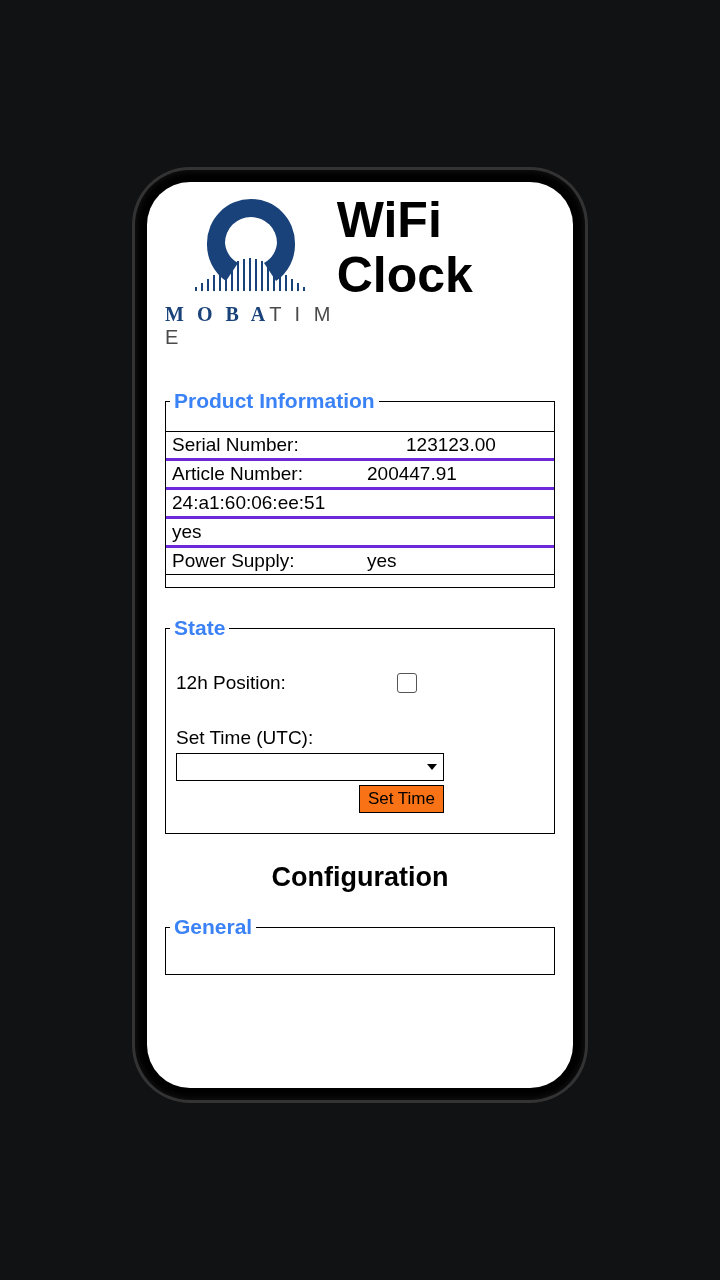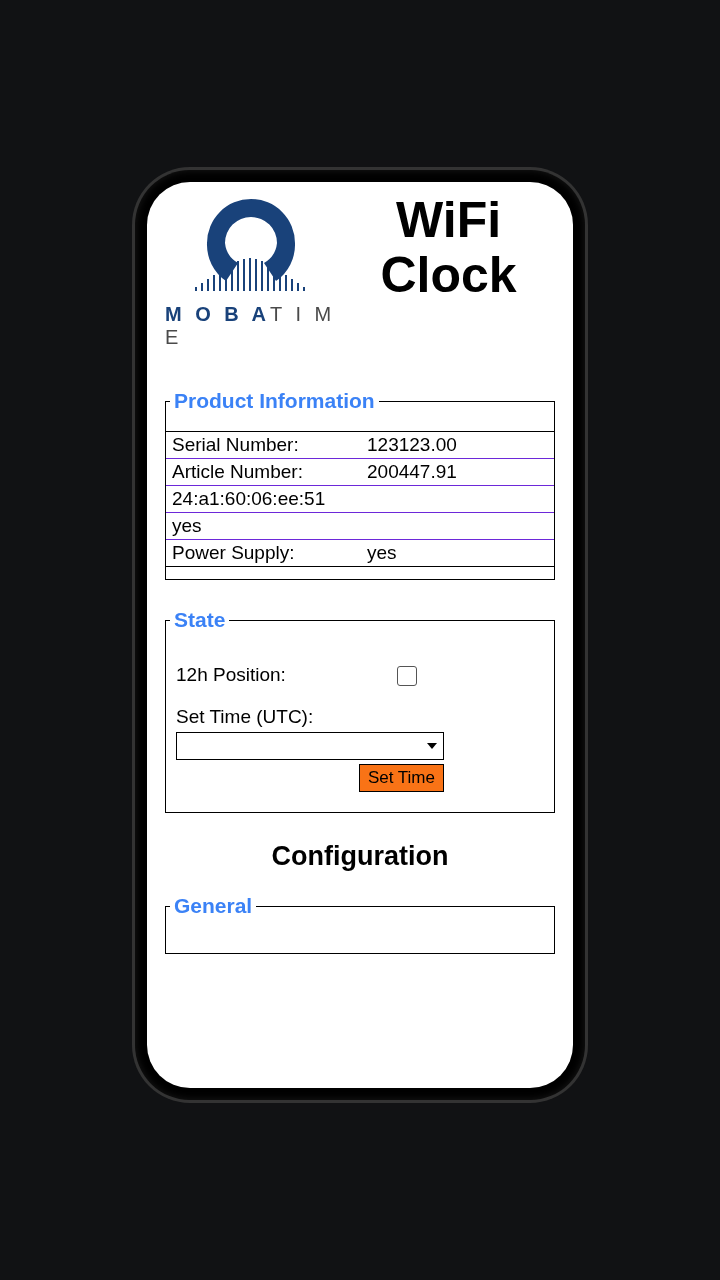--- a/index.html
+++ b/index.html
@@ -46,26 +46,26 @@
     .logo-icon {
       margin-top: 4px;
     }
     .logo-text {
       font-size: 20px;
       letter-spacing: 4px;
       font-weight: 400;
       color: #19427a;
       margin-top: 2px;
     }
-    .logo-text-moba { color:#19427a; font-weight:700; }
+    .logo-text-moba { color:#19427a; font-weight:700;font-family:Liberation Serif, serif; }
     .logo-text-time { color:#4a4a4a; font-weight:400; }
     .page-title {
       font-size: 50px;
       font-weight: 700;
-      text-align: center;
+      text-align: left;
       line-height: 1.1;
       color: #000;
       margin-top: 6px;
       margin-right: -5px;
     }
     .content { padding-top: 40px; }
     fieldset {
       border: 1px solid #000;
       margin-bottom: 28px;
       padding: 8px 0 12px 0;
@@ -75,29 +75,29 @@
       font-weight: 700;
       color: #3b82f6;
       padding: 0 4px;
       margin-left: 4px;
     }
     .info-grid {
       width: 100%;
     }
     .info-row {
       display: flex;
-      border-top: 1px solid #6d28d9;
+      border-top: 3px solid #6d28d9;
       padding: 2px 6px;
       font-size: 19px;
     }
-    .info-row:first-child { border-top: 1px solid #000; margin-top: 10px; }
+    .info-row:first-child { border-top: 1px solid #000; margin-top: 10px; gap: 39px; }
     .info-label { width: 195px; }
     .info-value { flex: 1; }
     .state-body { padding: 24px 10px 8px 10px; font-size: 19px; }
-    .state-row { display: flex; align-items: flex-end; margin-bottom: 20px; gap: 36px; }
+    .state-row { display: flex; align-items: center; margin-bottom: 33px; gap: 36px; }
     .state-label { width: 185px; }
     .checkbox {
       width: 20px; height: 20px;
       border: 1.5px solid #555;
       border-radius: 3px;
       display: inline-block;
     }
     .dropdown-row { margin-top: 20px; }
     .dropdown {
       width: 268px;

